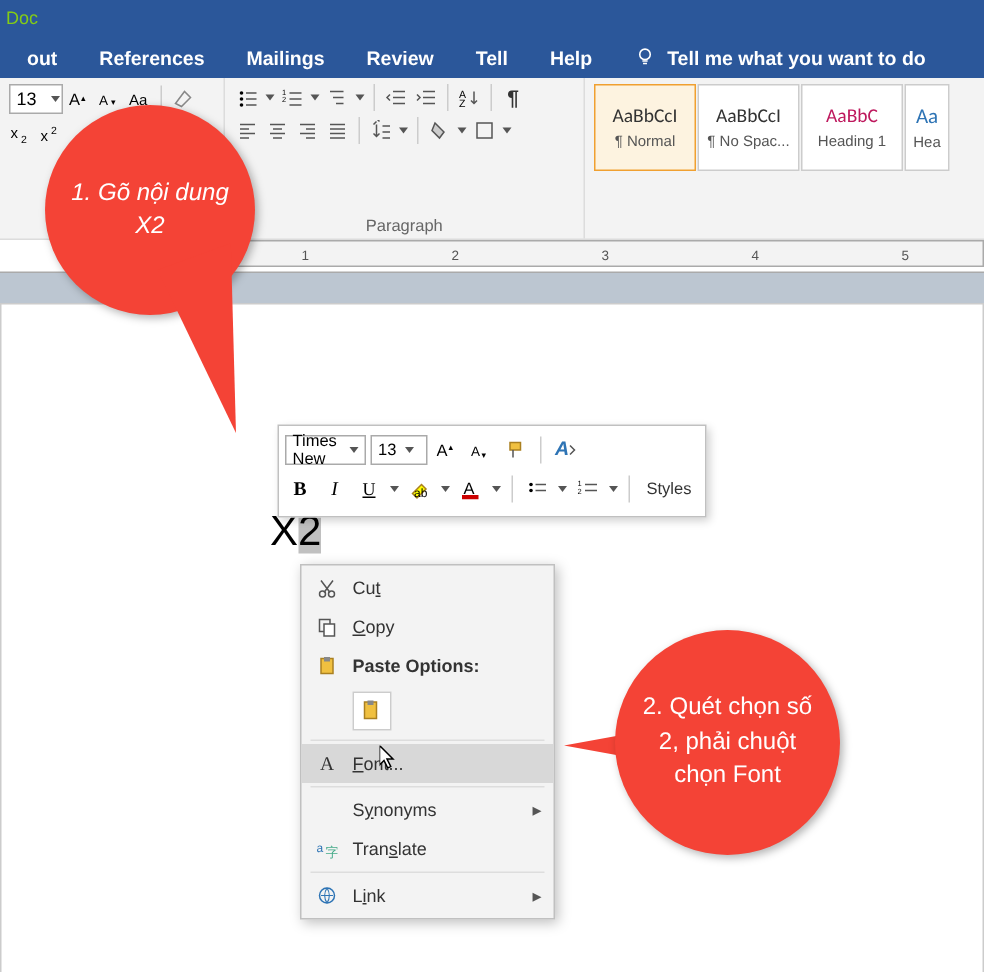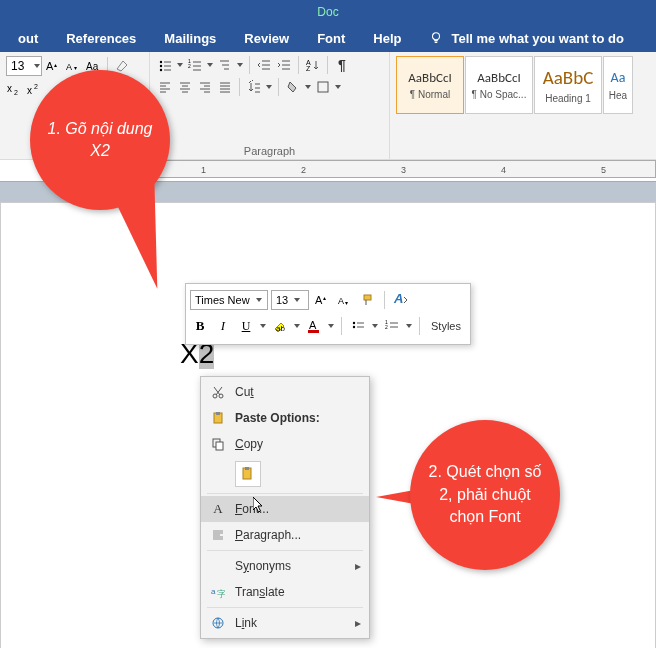--- a/index.html
+++ b/index.html
@@ -1,18 +1,18 @@
 <!DOCTYPE html>
 <html><head>
 <meta charset="utf-8">
 <style>
 * { box-sizing: border-box; margin: 0; padding: 0; font-family: "Segoe UI", Arial, sans-serif; }
 body { width: 656px; height: 648px; background: #fff; position: relative; overflow: hidden; font-size: 12px; }
 
-.titlebar { background: #2b579a; height: 24px; color: #86efac; display: flex; align-items: center; justify-content: center; padding: 0 4px; font-size: 12px; }
+.titlebar { background: #2b579a; height: 24px; color: #84cc16; display: flex; align-items: center; justify-content: flex-start; padding: 0 4px; font-size: 12px; }
 .menubar { background: #2b579a; height: 28px; color: #fff; display: flex; align-items: center; padding: 0 4px; font-size: 13px; }
 .menubar .tab { padding: 0 14px; cursor: pointer; font-weight: bold; }
 .menubar .tellme { display: flex; align-items: center; gap: 8px; }
 .menubar .bulb { width: 14px; height: 14px; }
 
 .ribbon { background: #f3f3f3; border-bottom: 1px solid #dcdcdc; height: 108px; display: flex; position: relative; }
 .rib-group { border-right: 1px solid #dcdcdc; padding: 4px 6px 2px 6px; display: flex; flex-direction: column; justify-content: space-between; }
 .rib-label { text-align: center; font-size: 11px; color: #666; padding-top: 2px; }
 .rib-content { display: flex; flex-direction: column; gap: 4px; }
 .rib-row { display: flex; align-items: center; gap: 2px; }
@@ -78,21 +78,21 @@
 
 <div class="titlebar">
   <span>Doc</span>
 </div>
 
 <div class="menubar">
   <span class="tab">out</span>
   <span class="tab">References</span>
   <span class="tab">Mailings</span>
   <span class="tab">Review</span>
-  <span class="tab">Font</span>
+  <span class="tab">Tell</span>
   <span class="tab">Help</span>
   <span class="tab tellme">
     <svg class="bulb" viewBox="0 0 16 16">
         <circle cx="8" cy="6" r="4" fill="none" stroke="#fff" stroke-width="1.2"></circle>
         <path d="M6 11 h4 M6.5 13 h3" stroke="#fff" stroke-width="1.2"></path>
       </svg>
     <span>Tell me what you want to do</span>
   </span>
 </div>
 
@@ -258,21 +258,21 @@
     <div class="styles-group">
       <div class="style-box first">
         <span class="style-prev">AaBbCcI</span>
         <span class="style-name">¶ Normal</span>
       </div>
       <div class="style-box">
         <span class="style-prev">AaBbCcI</span>
         <span class="style-name">¶ No Spac...</span>
       </div>
       <div class="style-box">
-        <span class="style-prev" style="color:#a16207;font-size:19px">AaBbC</span>
+        <span class="style-prev" style="color:#be185d;font-size:13px">AaBbC</span>
         <span class="style-name">Heading 1</span>
       </div>
       <div class="style-box" style="width:30px">
         <span class="style-prev" style="color:#2e74b5;font-size:14px">Aa</span>
         <span class="style-name">Hea</span>
       </div>
     </div>
   </div>
 </div>
 
@@ -289,21 +289,21 @@
 <div class="page-area">
   <div class="page"></div>
 </div>
 
 <div class="doc-text">
   <span>X</span><span class="sel">2</span>
 </div>
 
 <div class="mini-toolbar">
   <div class="mini-row">
-    <div class="mini-sel" style="width:78px">
+    <div class="mini-sel" style="width:54px">
       <span>Times New</span>
         <span class="dropdown-arrow"></span>
     </div>
     <div class="mini-sel" style="width:38px">
       <span>13</span>
         <span class="dropdown-arrow"></span>
     </div>
     <span class="mini-btn">
         <svg width="14" height="14">
           <text x="0" y="11" font-size="11">A</text>
@@ -385,59 +385,51 @@
   <div class="cm-item">
     <span class="cm-ico">
         <svg width="14" height="14">
           <circle cx="4" cy="11" r="2" fill="none" stroke="#555"></circle>
           <circle cx="10" cy="11" r="2" fill="none" stroke="#555"></circle>
           <path d="M5 10L11 2M9 10L3 2" stroke="#555"></path>
         </svg>
       </span>
     <span>Cu<span class="cm-ul">t</span></span>
   </div>
+  <div class="cm-item">
+    <span class="cm-ico">
+        <svg width="14" height="14">
+          <rect x="2" y="2" width="7" height="8" fill="none" stroke="#555"></rect>
+          <rect x="5" y="5" width="7" height="8" fill="#fff" stroke="#555"></rect>
+        </svg>
+      </span>
+    <span><span class="cm-ul">C</span>opy</span>
+  </div>
   <div class="cm-item hdr">
     <span class="cm-ico">
         <svg width="14" height="14">
           <rect x="3" y="2" width="8" height="10" fill="#f0c040" stroke="#aa8020"></rect>
           <rect x="5" y="1" width="4" height="3" fill="#888"></rect>
         </svg>
       </span>
     <span>Paste Options:</span>
-  </div>
-  <div class="cm-item">
-    <span class="cm-ico">
-        <svg width="14" height="14">
-          <rect x="2" y="2" width="7" height="8" fill="none" stroke="#555"></rect>
-          <rect x="5" y="5" width="7" height="8" fill="#fff" stroke="#555"></rect>
-        </svg>
-      </span>
-    <span><span class="cm-ul">C</span>opy</span>
   </div>
   <div class="cm-paste-row">
     <span class="cm-paste-btn">
         <svg width="16" height="16">
           <rect x="3" y="2" width="8" height="11" fill="#f0c040" stroke="#aa8020"></rect>
           <rect x="5" y="1" width="4" height="3" fill="#888"></rect>
         </svg>
       </span>
   </div>
   <div class="cm-sep"></div>
   <div class="cm-item highlight">
     <span class="cm-ico" style="font-family:serif;font-size:13px;color:#333;">A</span>
     <span><span class="cm-ul">F</span>ont...</span>
   </div>
-  <div class="cm-item">
-    <span class="cm-ico">
-        <svg width="14" height="14">
-          <path d="M2 3h10M2 5h10M2 7h7M2 9h10M2 11h10" stroke="#777" stroke-width="0.8"></path>
-        </svg>
-      </span>
-    <span><span class="cm-ul">P</span>aragraph...</span>
-  </div>
   <div class="cm-sep"></div>
   <div class="cm-item">
     <span class="cm-ico"></span>
     <span>S<span class="cm-ul">y</span>nonyms</span>
     <span class="cm-arrow">▸</span>
   </div>
   <div class="cm-item">
     <span class="cm-ico">
         <svg width="14" height="14">
           <text x="0" y="9" font-size="8" fill="#2e74b5">a</text>

